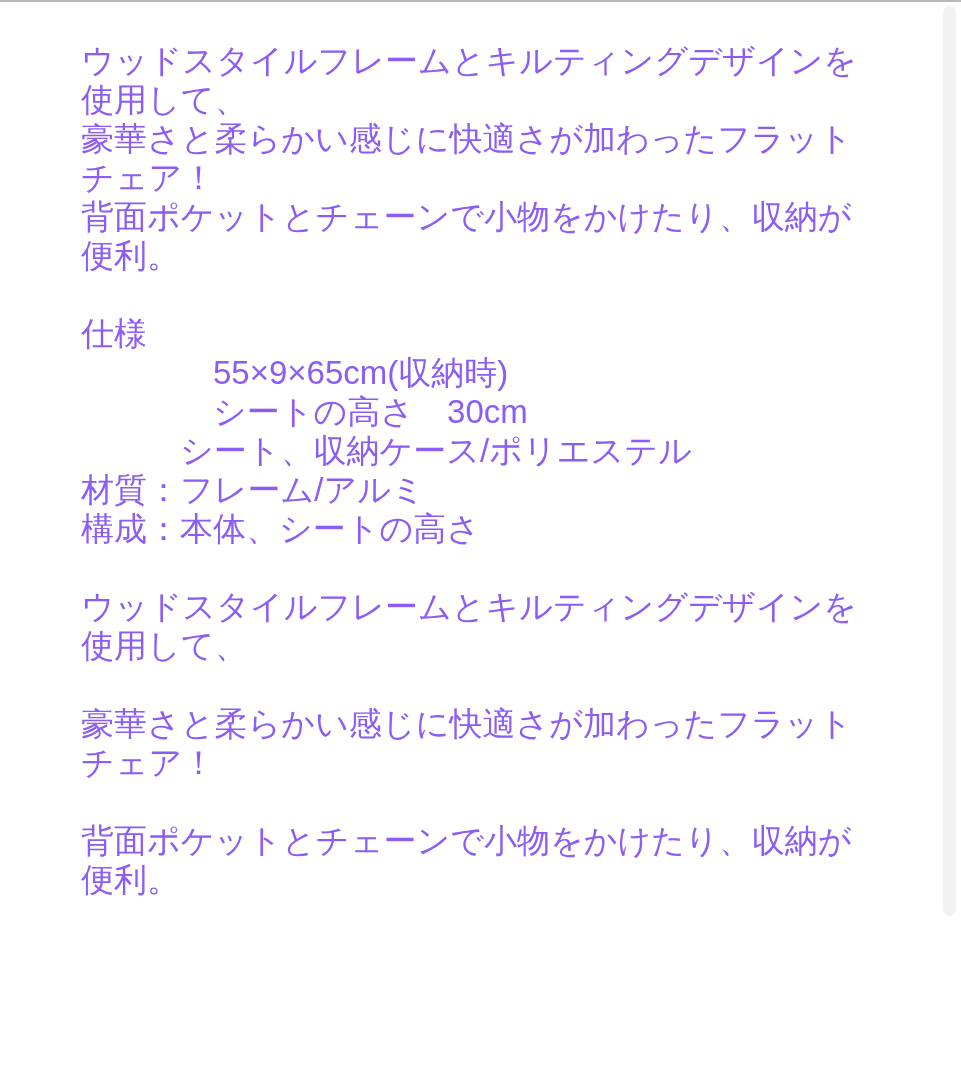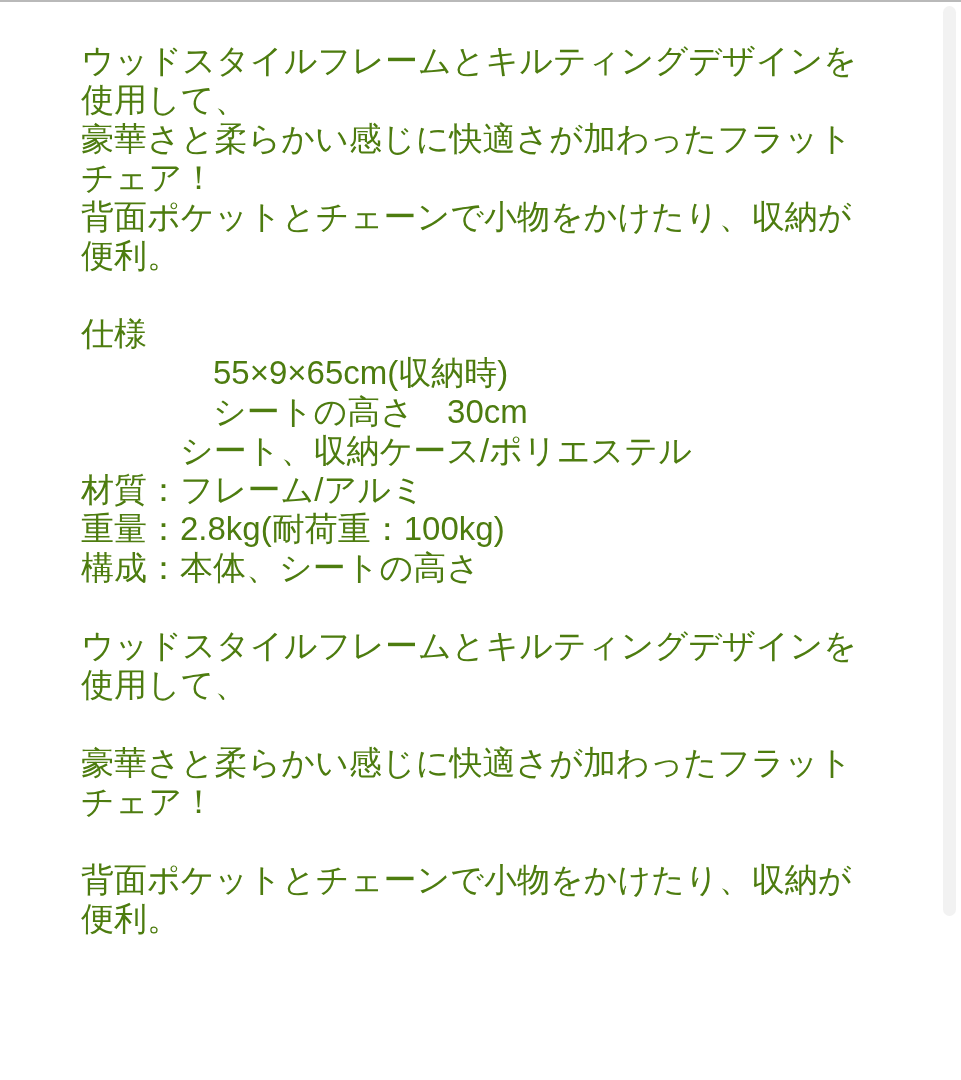--- a/index.html
+++ b/index.html
@@ -21,21 +21,21 @@
     left: 0;
     width: 961px;
     height: 2px;
     background: #b9b9b9;
   }
   .content {
     position: absolute;
     top: 2px;
     left: 81px;
     padding-top: 39px;
-    color: #4d7c0f;
+    color: #8b5cf6;
     font-size: 33px;
     font-weight: 400;
     line-height: 39px;
   }
   .line {
     white-space: pre;
     min-height: 39px;
   }
   .scrollbar-thumb {
     position: absolute;
@@ -59,21 +59,20 @@
     <div class="line">豪華さと柔らかい感じに快適さが加わったフラット</div>
     <div class="line">チェア！</div>
     <div class="line">背面ポケットとチェーンで小物をかけたり、収納が</div>
     <div class="line">便利。</div>
     <div class="line"></div>
     <div class="line">仕様</div>
     <div class="line">　　　　55×9×65cm(収納時)</div>
     <div class="line">　　　　シートの高さ　30cm</div>
     <div class="line">　　　シート、収納ケース/ポリエステル</div>
     <div class="line">材質：フレーム/アルミ</div>
-    <div class="line">重量：2.8kg(耐荷重：100kg)</div>
     <div class="line">構成：本体、シートの高さ</div>
     <div class="line"></div>
     <div class="line">ウッドスタイルフレームとキルティングデザインを</div>
     <div class="line">使用して、</div>
     <div class="line"></div>
     <div class="line">豪華さと柔らかい感じに快適さが加わったフラット</div>
     <div class="line">チェア！</div>
     <div class="line"></div>
     <div class="line">背面ポケットとチェーンで小物をかけたり、収納が</div>
     <div class="line">便利。</div>

